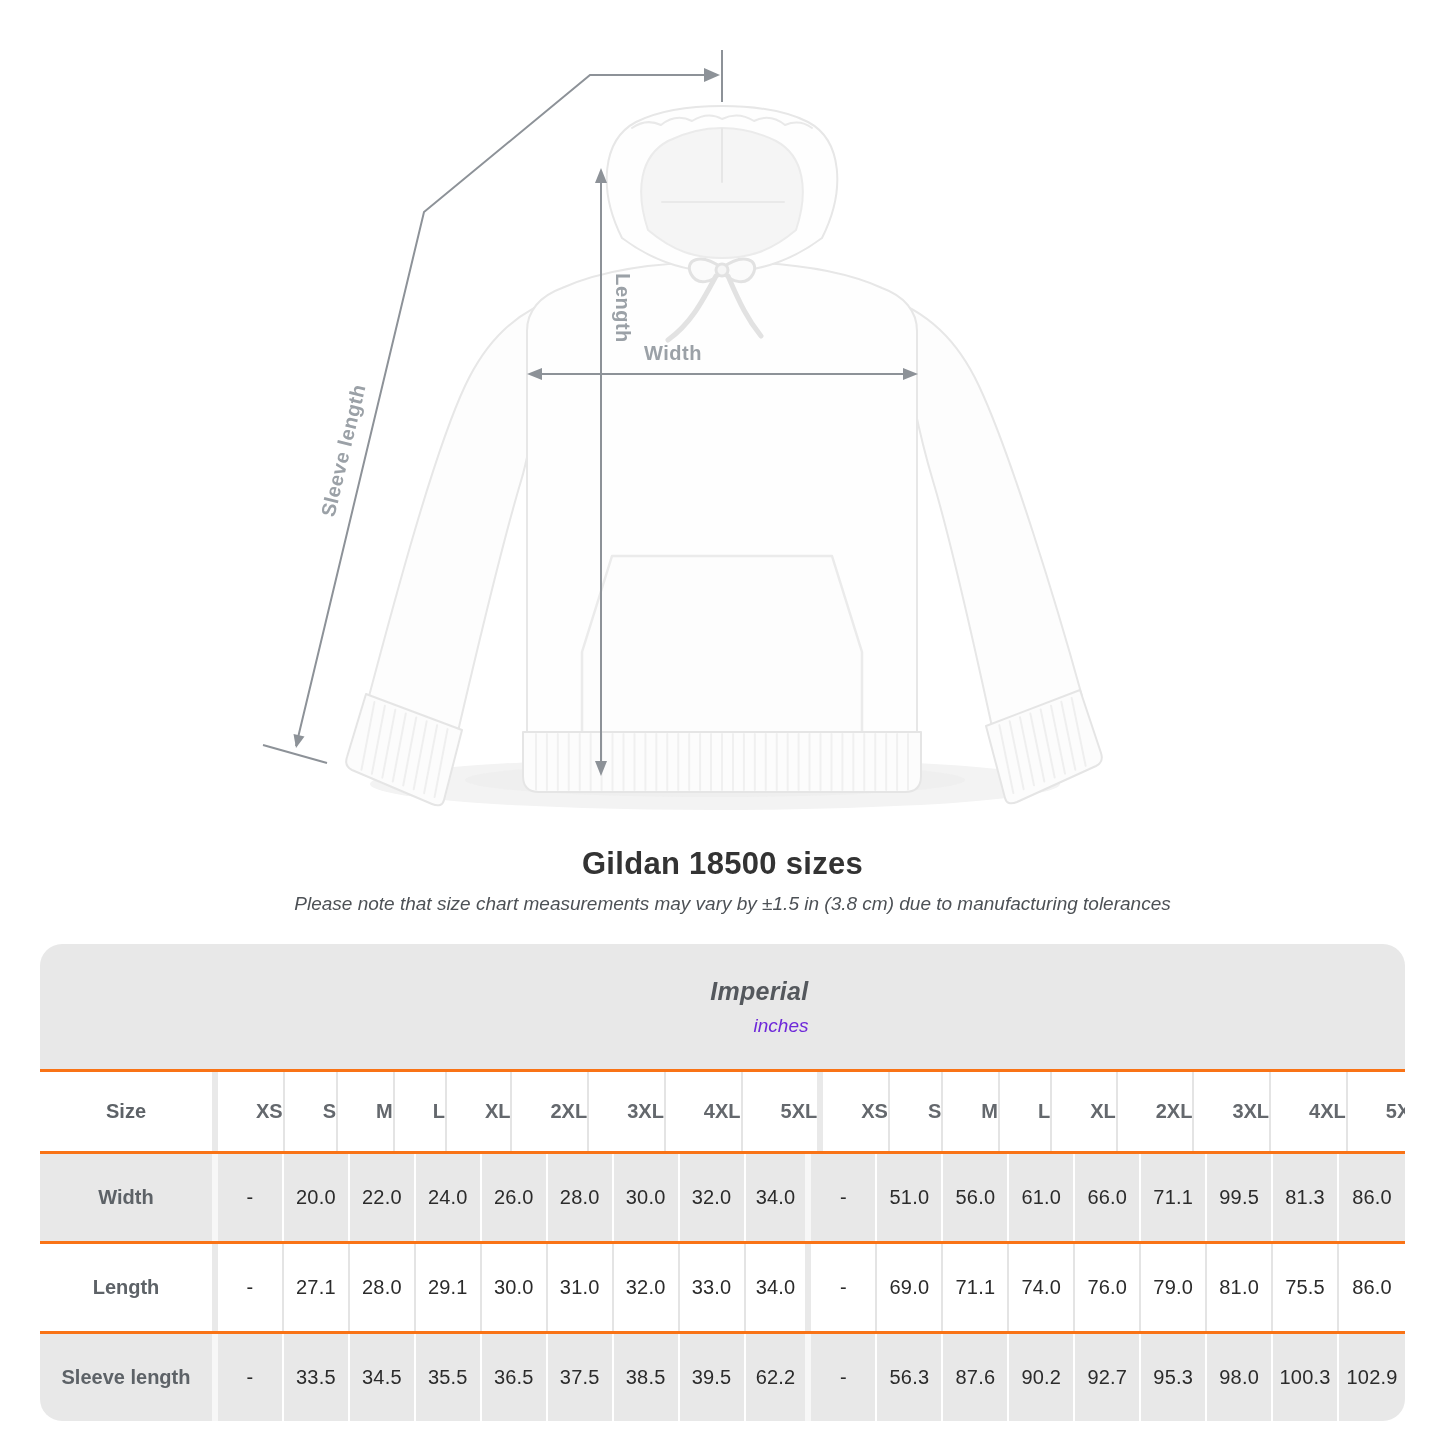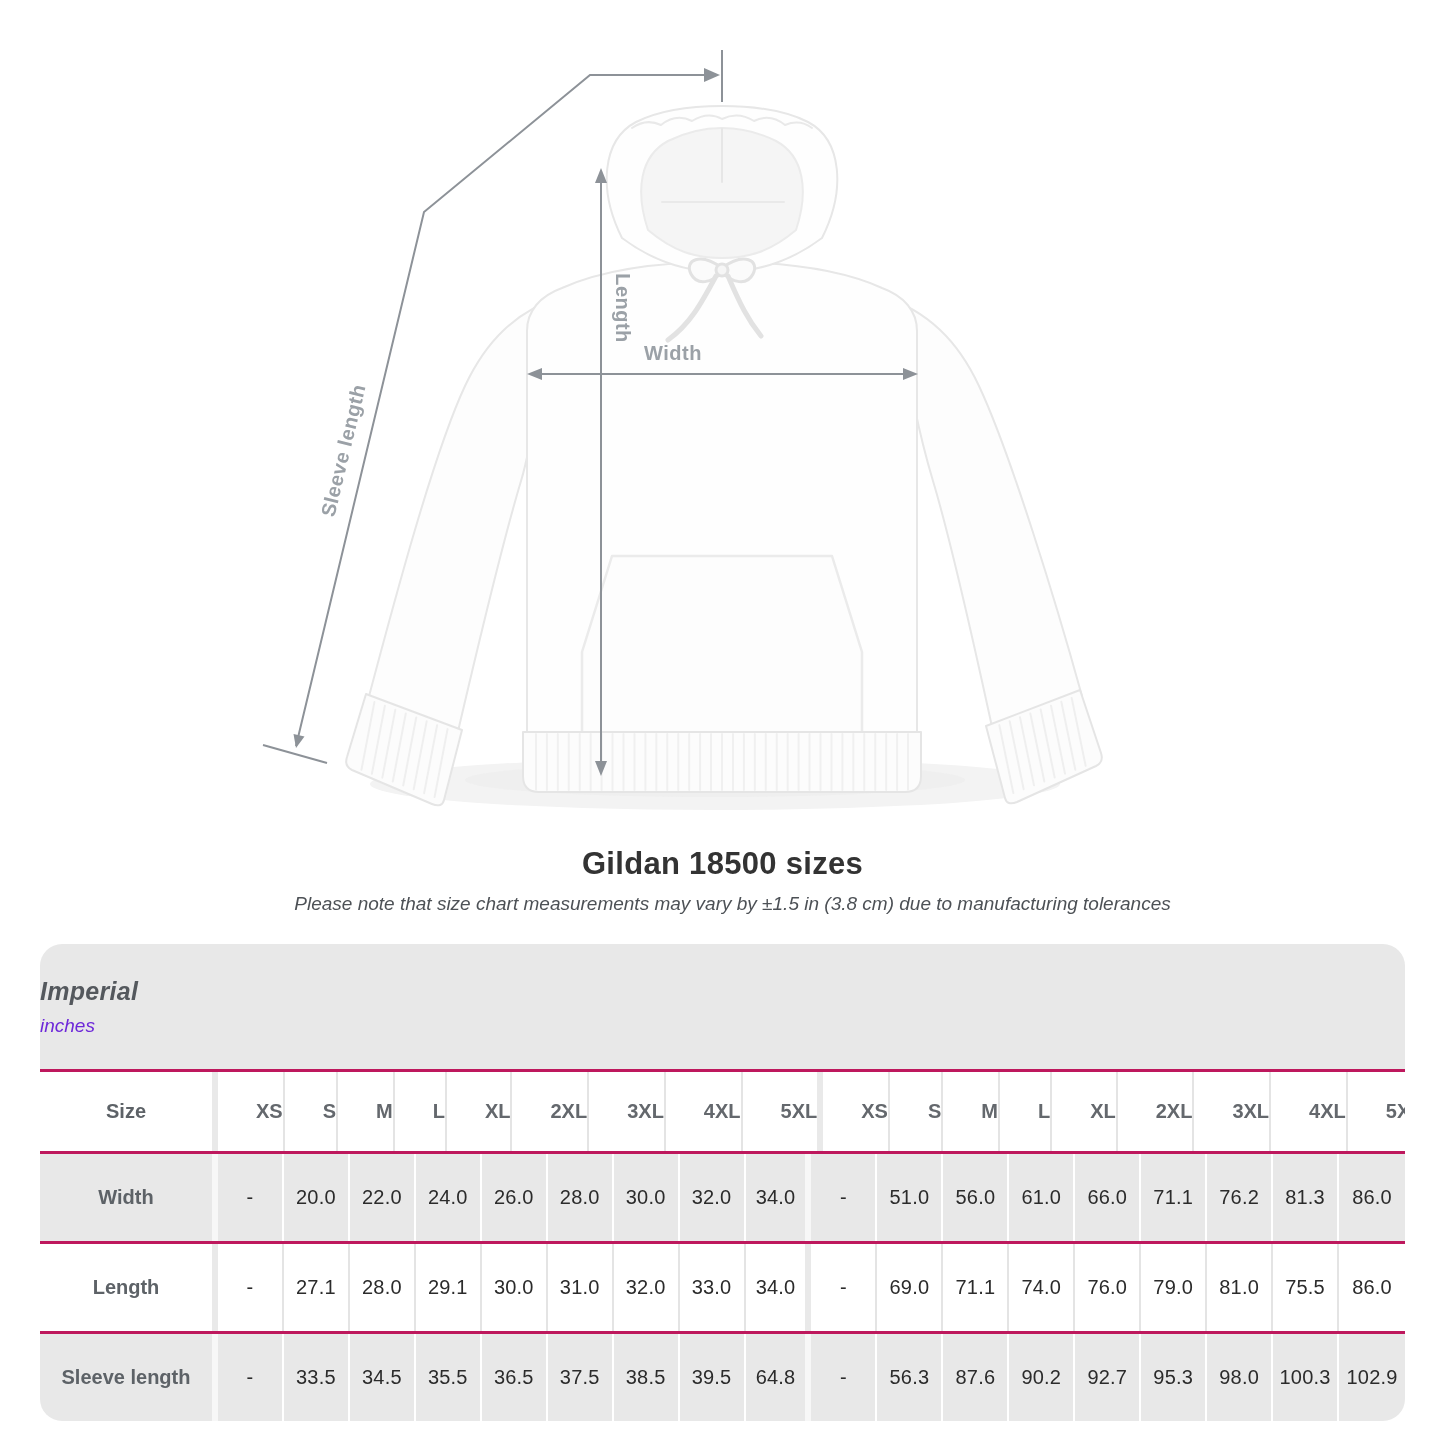--- a/index.html
+++ b/index.html
@@ -17,29 +17,29 @@
   .page-note {
     position:absolute; left:10px; top:893px; width:100%;
     text-align:center; font-size:19px; font-style:italic; color:#4d5156;
   }
 
   .size-table {
     position:absolute; left:40px; top:944px; width:1365px;
     border-radius:22px; overflow:hidden; background:#ffffff;
   }
   .group-row { display:flex; height:125px; background:#e8e8e8; }
-  .group-cell { display:flex; flex-direction:column; align-items:flex-start; justify-content:center; }
+  .group-cell { display:flex; flex-direction:column; align-items:flex-end; justify-content:center; }
   .group-cell.imp { flex:0 0 56.3%; }
   .group-cell.met { flex:1; }
   .group-label { font-size:25px; font-weight:bold; font-style:italic; color:#54585d; letter-spacing:0.3px; }
   .group-sub   { font-size:19px; font-style:italic; color:#6d28d9; margin-top:9px; }
 
   .trow {
     display:grid; grid-template-columns:178px repeat(18, 1fr);
-    border-top:3px solid #be185d;
+    border-top:3px solid #f97316;
   }
   .trow > div {
     display:flex; align-items:center; justify-content:center;
     box-sizing:border-box; border-right:2px solid transparent;
   }
   .trow > div:last-child { border-right:none !important; }
   .trow.white { background:#ffffff; }
   .trow.gray  { background:#e8e8e8; }
   .trow.white > div { border-right-color:#e4e4e4; }
   .trow.gray  > div { border-right-color:#ffffff; }
@@ -234,21 +234,21 @@
           <div class="c">28.0</div>
           <div class="c">30.0</div>
           <div class="c">32.0</div>
           <div class="c gsep">34.0</div>
           <div class="c">-</div>
           <div class="c">51.0</div>
           <div class="c">56.0</div>
           <div class="c">61.0</div>
           <div class="c">66.0</div>
           <div class="c">71.1</div>
-          <div class="c">76.2</div>
+          <div class="c">99.5</div>
           <div class="c">81.3</div>
           <div class="c">86.0</div>
         </div>
         <div class="trow data white">
           <div class="lab gsep">Length</div>
           <div class="c">-</div>
           <div class="c">27.1</div>
           <div class="c">28.0</div>
           <div class="c">29.1</div>
           <div class="c">30.0</div>
@@ -269,21 +269,21 @@
         <div class="trow data gray">
           <div class="lab gsep">Sleeve length</div>
           <div class="c">-</div>
           <div class="c">33.5</div>
           <div class="c">34.5</div>
           <div class="c">35.5</div>
           <div class="c">36.5</div>
           <div class="c">37.5</div>
           <div class="c">38.5</div>
           <div class="c">39.5</div>
-          <div class="c gsep">64.8</div>
+          <div class="c gsep">62.2</div>
           <div class="c">-</div>
           <div class="c">56.3</div>
           <div class="c">87.6</div>
           <div class="c">90.2</div>
           <div class="c">92.7</div>
           <div class="c">95.3</div>
           <div class="c">98.0</div>
           <div class="c">100.3</div>
           <div class="c">102.9</div>
         </div>

